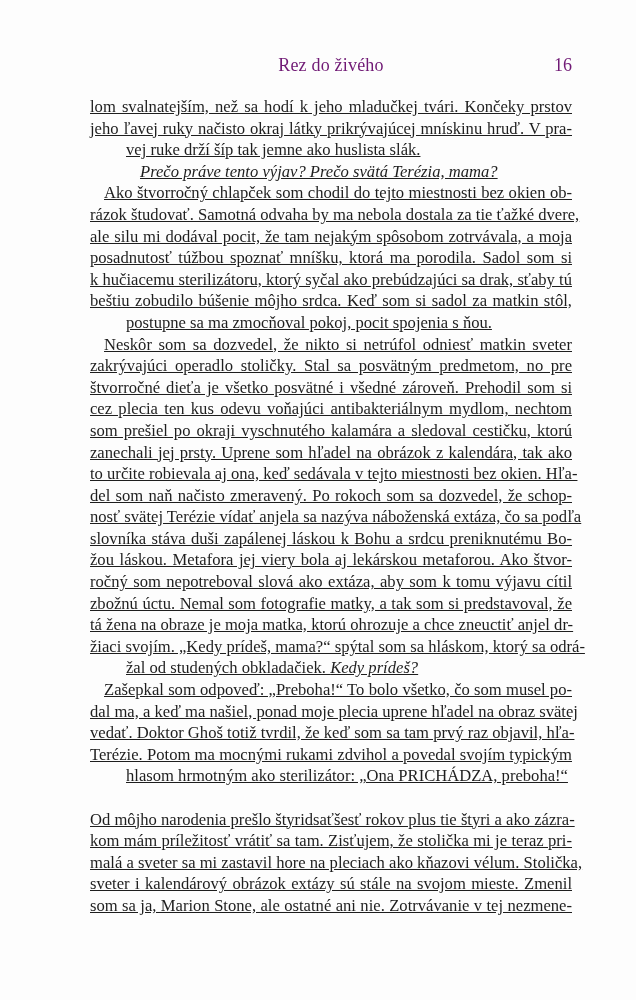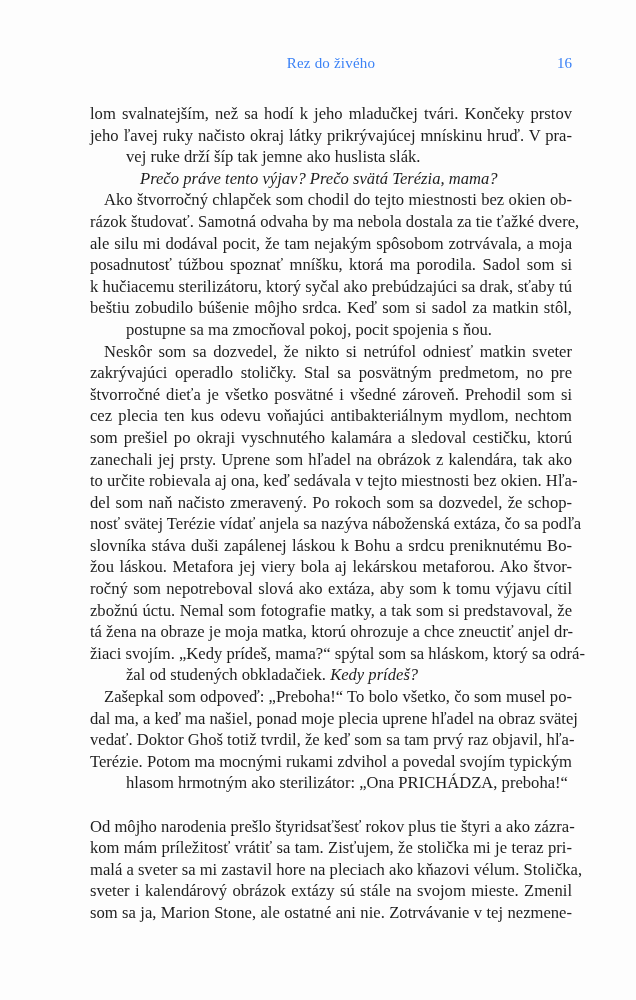--- a/index.html
+++ b/index.html
@@ -1,23 +1,23 @@
 <!DOCTYPE html>
 <html><head>
 <meta charset="utf-8">
 <style>
   html, body { margin: 0; padding: 0; background: #ffffff; }
   body { width: 636px; height: 1000px; position: relative; overflow: hidden; }
   .page { position: absolute; left: 0; top: 0; width: 636px; height: 1000px; background: #fdfdfd; }
   .header { position: absolute; top: 55px; left: 90px; width: 482px; height: 22px;
-    font-family: "Liberation Serif", "DejaVu Serif", serif; font-size: 15px; color: #3b82f6; }
+    font-family: "Liberation Serif", "DejaVu Serif", serif; font-size: 18px; color: #701a75; }
   .running-title { position: absolute; left: 0; right: 0; text-align: center; top: 0; letter-spacing: 0.2px; }
   .page-number { position: absolute; right: 0; top: 0; }
-  .body-text { position: absolute; top: 103px; left: 90px; width: 482px;
-    font-family: "Liberation Serif", "DejaVu Serif", serif; font-size: 16.6px; color: #1e1e1e; }
+  .body-text { position: absolute; top: 96px; left: 90px; width: 482px;
+    font-family: "Liberation Serif", "DejaVu Serif", serif; font-size: 16.6px; color: #1e1e1e; text-decoration: underline; }
   .line { height: 21.6px; line-height: 21.6px; white-space: nowrap; text-align: justify; text-align-last: justify; display: block; }
   .line.last { text-align-last: left; margin-left: 36px; }
   .line.indent { padding-left: 14px; }
   .italic { font-style: italic; }
   .gap { height: 21.6px; }
 </style>
 </head>
 <body>
 
 <div class="page">

